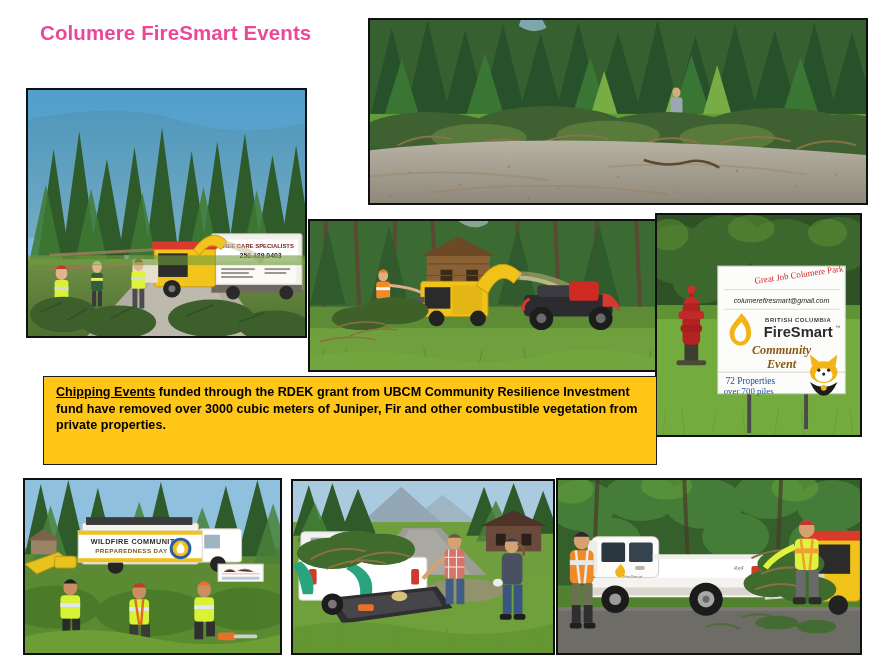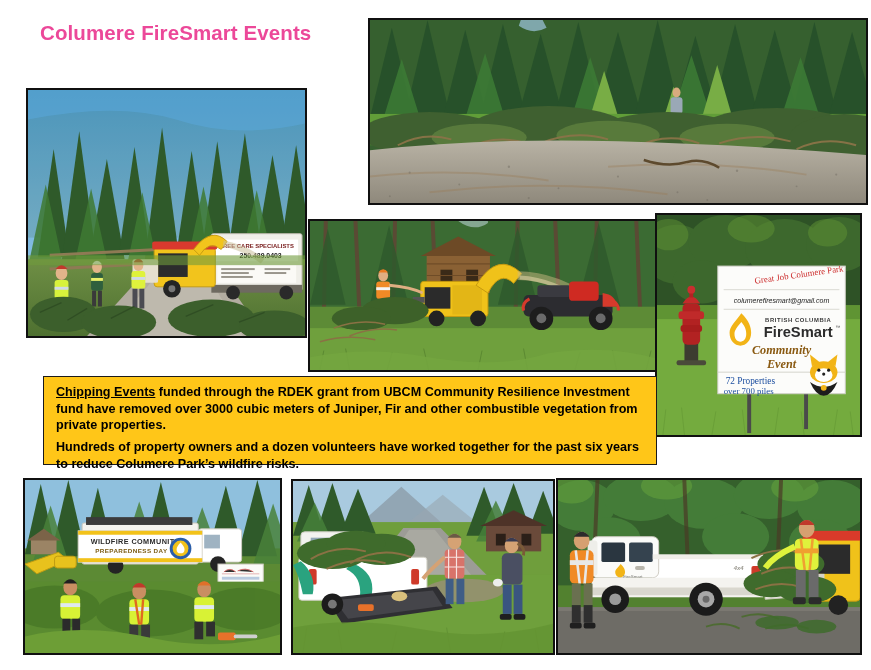--- a/index.html
+++ b/index.html
@@ -446,21 +446,20 @@
           <circle cx="16" cy="26" r="3" fill="#f2b417"></circle>
         </g>
       </g>
     </svg>
   </div>
 
   <div id="callout">
     <p>
       <span class="u">Chipping Events</span><span> funded through the RDEK grant from UBCM Community Resilience Investment fund have removed over 3000 cubic meters of Juniper, Fir and other combustible vegetation from private properties.</span>
     </p>
-    <p class="second">Hundreds of property owners and a dozen volunteers have worked together for the past six years to reduce Columere Park’s wildfire risks.</p>
   </div>
 
   <div class="photo" style="left:23px;top:478px;width:259px;height:177px;">
     <svg viewBox="0 0 259 177" preserveAspectRatio="none">
       <rect width="259" height="177" fill="#5c8a34"></rect>
 
       <rect width="259" height="70" fill="#8fc0dd"></rect>
       <g fill="#2f5a2a">
         <polygon points="0,76 16,4 32,76"></polygon>
           <polygon points="26,78 44,0 62,78"></polygon>

